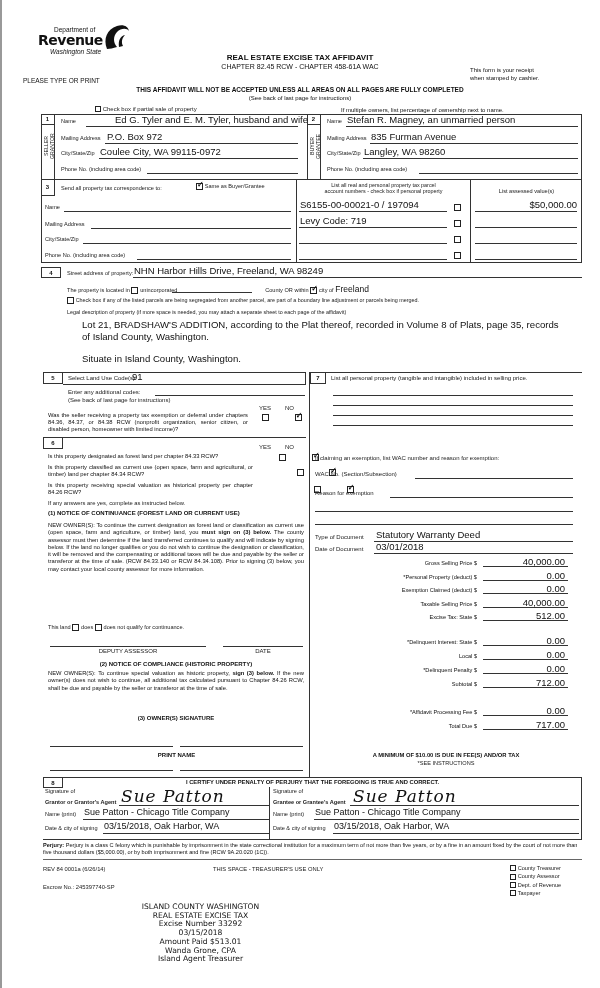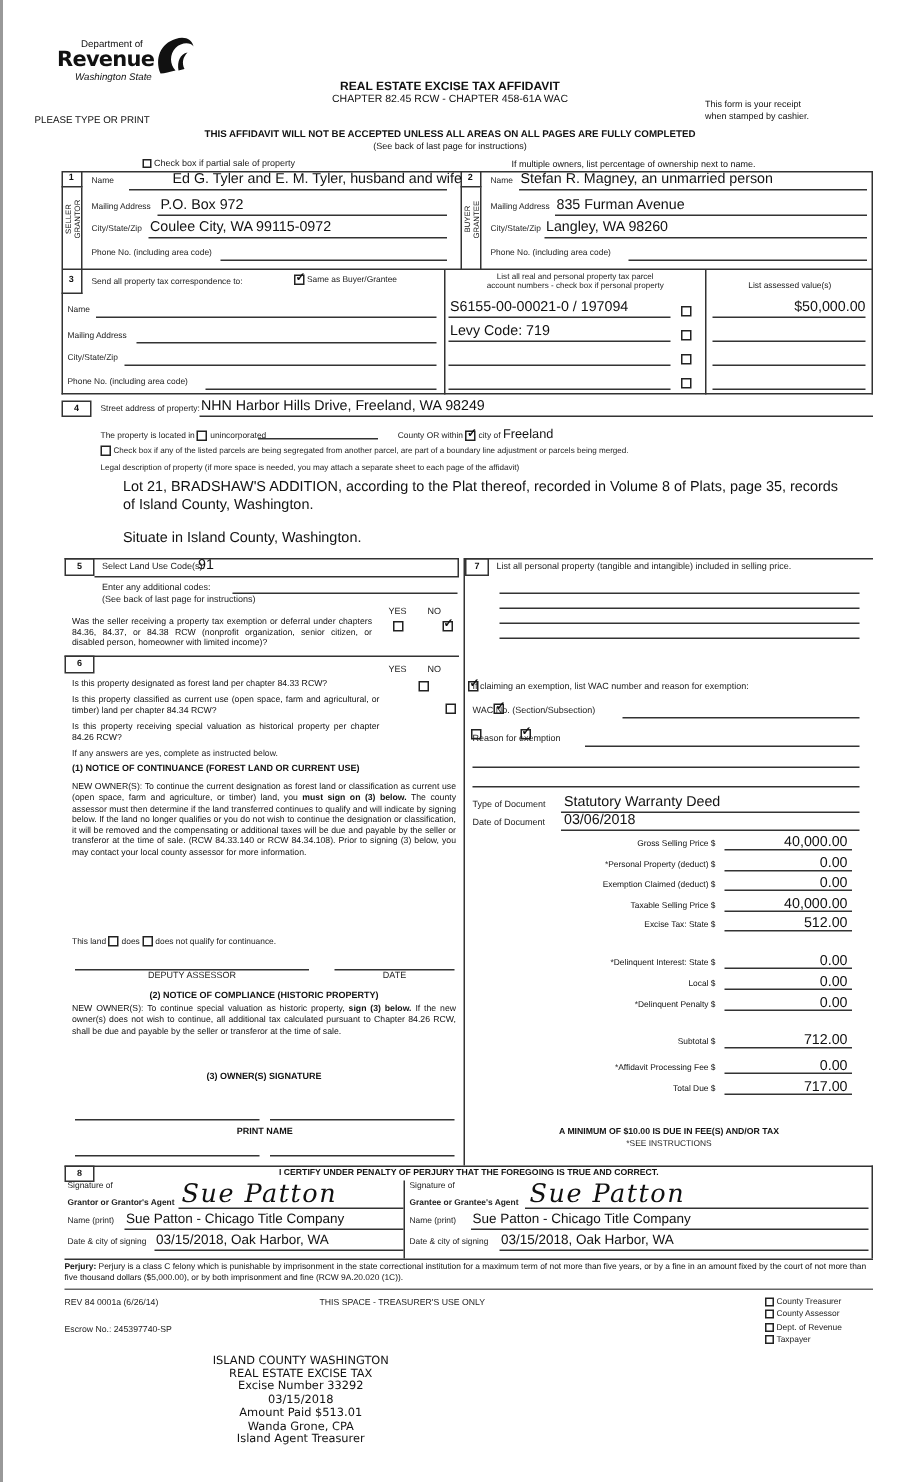--- a/index.html
+++ b/index.html
@@ -253,21 +253,21 @@
 <div class="line" style="left:415px;top:478px;width:158px;"></div>
 <div class="abs lbl" style="left:315px;top:490px;font-size:6px;">Reason for exemption</div>
 <div class="line" style="left:390px;top:497px;width:183px;"></div>
 <div class="line" style="left:315px;top:511px;width:258px;"></div>
 <div class="line" style="left:315px;top:524px;width:258px;"></div>
 
 <div class="abs lbl" style="left:315px;top:534px;font-size:6px;">Type of Document</div>
 <div class="abs fill" style="left:376px;top:529px;">Statutory Warranty Deed</div>
 <div class="line" style="left:374px;top:541px;width:199px;"></div>
 <div class="abs lbl" style="left:315px;top:546px;font-size:6px;">Date of Document</div>
-<div class="abs fill" style="left:376px;top:541px;">03/06/2018</div>
+<div class="abs fill" style="left:376px;top:541px;">03/01/2018</div>
 <div class="line" style="left:374px;top:553px;width:199px;"></div>
 
 <div class="abs" style="left:313px;top:555px;width:270px;height:180px;">
   <div class="amt-row" style="top:0px;">
     <span class="amt-lbl">Gross Selling Price $</span>
     <span class="amt-line"></span>
     <span class="amt-val">40,000.00</span>
   </div>
   <div class="amt-row" style="top:13.5px;">
     <span class="amt-lbl">*Personal Property (deduct) $</span>
@@ -297,21 +297,21 @@
   <div class="amt-row" style="top:93px;">
     <span class="amt-lbl">Local $</span>
     <span class="amt-line"></span>
     <span class="amt-val">0.00</span>
   </div>
   <div class="amt-row" style="top:107px;">
     <span class="amt-lbl">*Delinquent Penalty $</span>
     <span class="amt-line"></span>
     <span class="amt-val">0.00</span>
   </div>
-  <div class="amt-row" style="top:121px;margin-top:11px;">
+  <div class="amt-row" style="top:121px;">
     <span class="amt-lbl">Subtotal $</span>
     <span class="amt-line"></span>
     <span class="amt-val">712.00</span>
   </div>
   <div class="amt-row" style="top:149px;">
     <span class="amt-lbl">*Affidavit Processing Fee $</span>
     <span class="amt-line"></span>
     <span class="amt-val">0.00</span>
   </div>
   <div class="amt-row" style="top:163px;">

